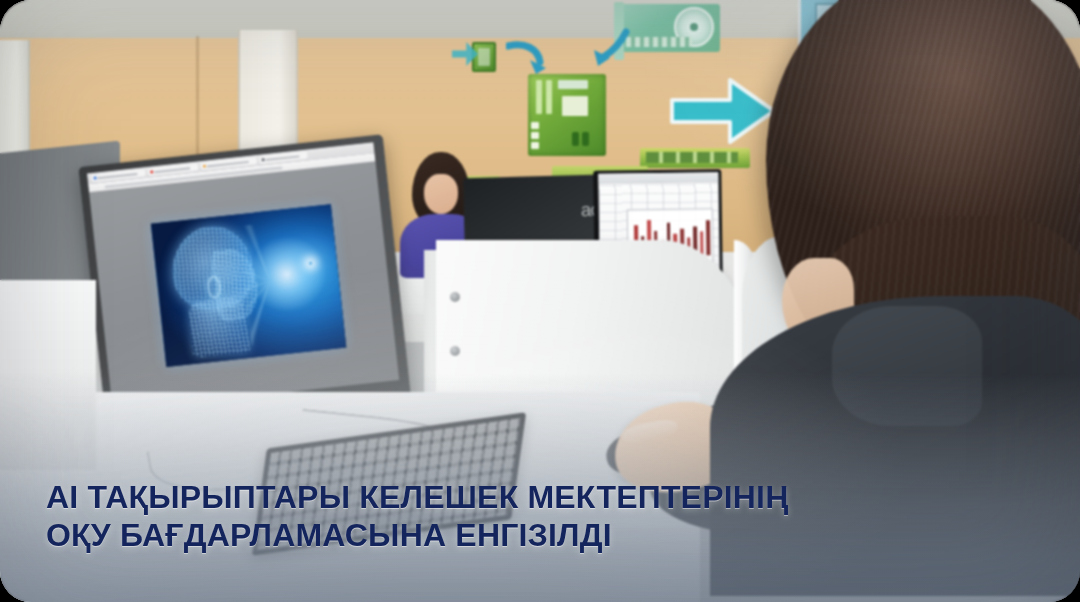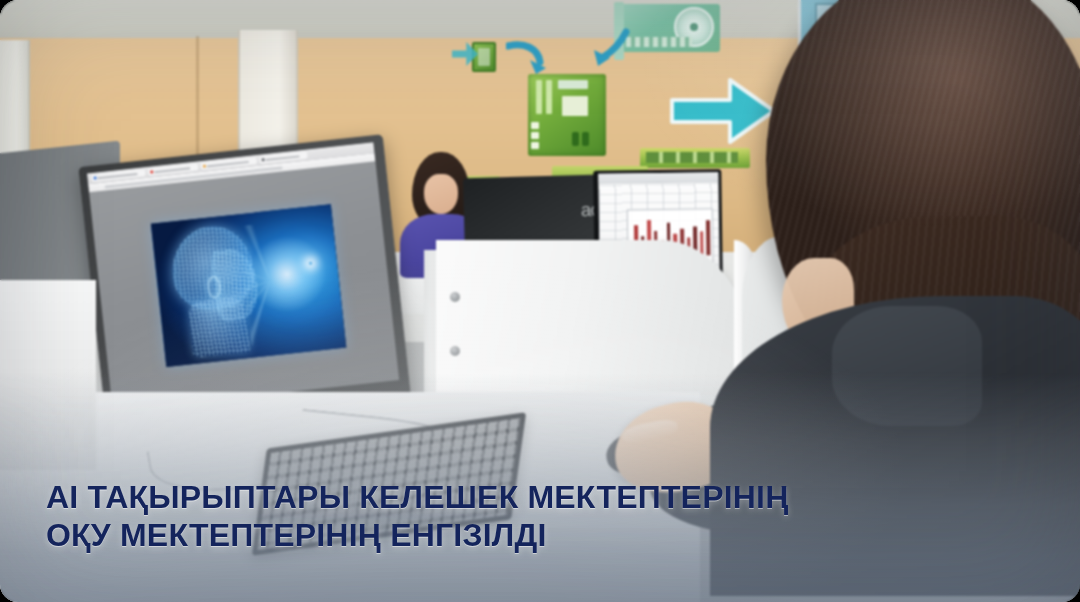--- a/index.html
+++ b/index.html
@@ -12,21 +12,21 @@
 
   
   #frame{
     position:relative;
     width:1080px; height:602px;
     background:#000;
     overflow:hidden;
   }
   #photo{
     position:absolute; inset:0;
-    border-radius:18px;
+    border-radius:31px;
     overflow:hidden;
     background:#b9bcbd;
   }
 
   
   .wall-upper{
     position:absolute; left:0; top:0; width:100%; height:46px;
     background:linear-gradient(180deg,#dadbd2 0%,#cfd0c6 60%,#c4c5ba 100%);
   }
   .wall-tan{
@@ -747,17 +747,17 @@
       <span class="collar"></span>
     </div>
 
     <div class="blur-veil"></div>
     <div class="glare"></div>
     <div class="bottom-scrim"></div>
     <div class="vignette"></div>
 
     <div class="caption">
       <div class="line">AI ТАҚЫРЫПТАРЫ КЕЛЕШЕК МЕКТЕПТЕРІНІҢ</div>
-      <div class="line">ОҚУ МЕКТЕПТЕРІНІҢ ЕНГІЗІЛДІ</div>
+      <div class="line">ОҚУ БАҒДАРЛАМАСЫНА ЕНГІЗІЛДІ</div>
     </div>
 
   </div>
 </div>
 
 </body></html>

